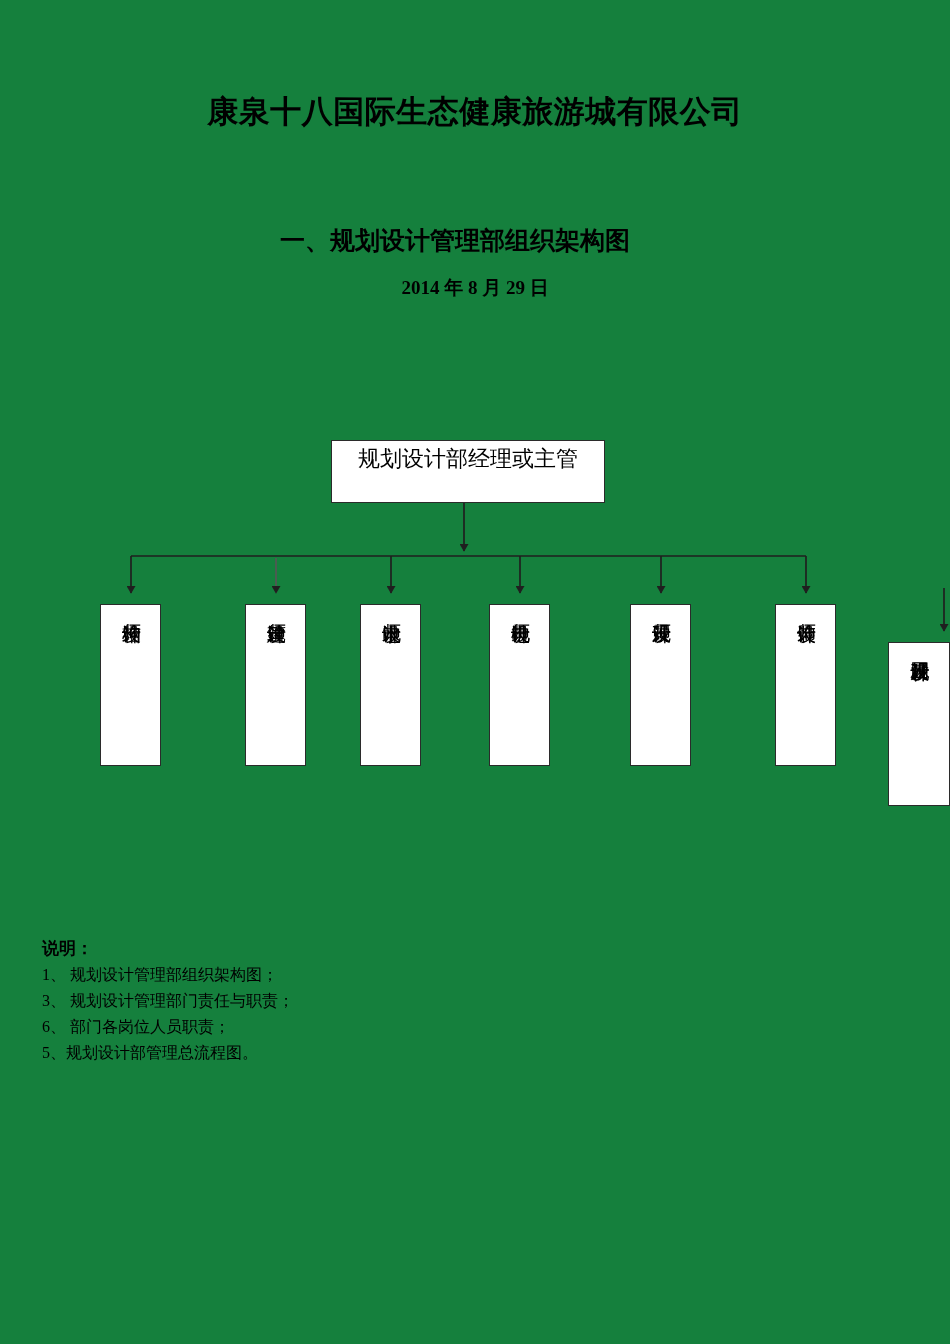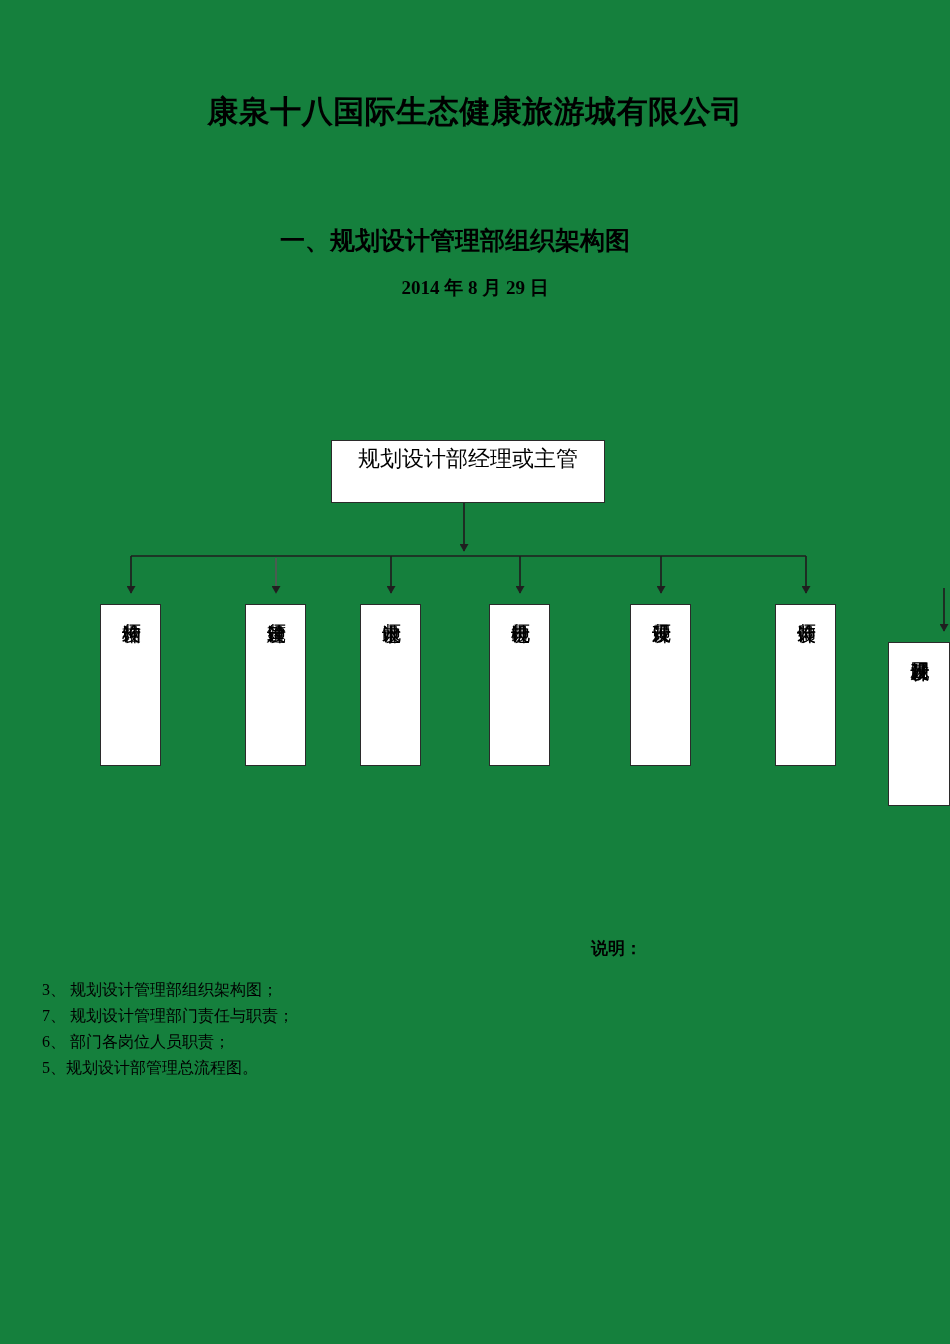--- a/index.html
+++ b/index.html
@@ -121,22 +121,21 @@
     position: absolute;
     left: 42px;
     top: 938px;
     width: 600px;
   }
   .notes-heading {
     font-family: "Liberation Sans", "DejaVu Sans", sans-serif;
     font-weight: bold;
     font-size: 17px;
     line-height: 1.35;
-    margin-bottom: 16px;
-    text-align: right;
+    margin-bottom: 1px;
   }
   .note-item {
     font-family: "Liberation Serif", "DejaVu Serif", serif;
     font-size: 16px;
     line-height: 1.62;
     white-space: pre;
   }
 </style>
 </head>
 <body>
@@ -201,19 +200,19 @@
     </div>
 
     <div class="node-box leaf-box offset" style="left:888px;">
       <span class="leaf-label">景观园林设计</span>
     </div>
 
   </div>
 
   <div class="notes">
     <div class="notes-heading">说明：</div>
-    <div class="note-item">3、 规划设计管理部组织架构图；</div>
-    <div class="note-item">7、 规划设计管理部门责任与职责；</div>
+    <div class="note-item">1、 规划设计管理部组织架构图；</div>
+    <div class="note-item">3、 规划设计管理部门责任与职责；</div>
     <div class="note-item">6、 部门各岗位人员职责；</div>
     <div class="note-item">5、规划设计部管理总流程图。</div>
   </div>
 
 </div>
 
 </body></html>

